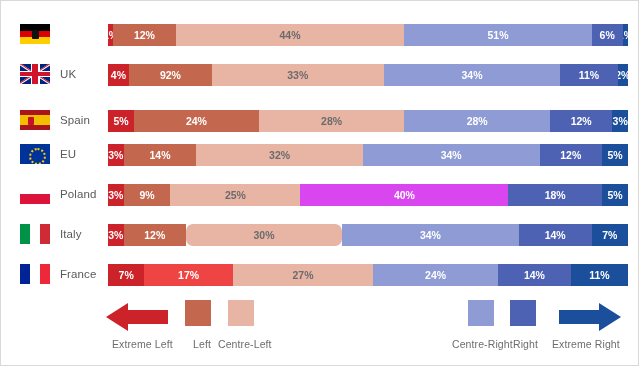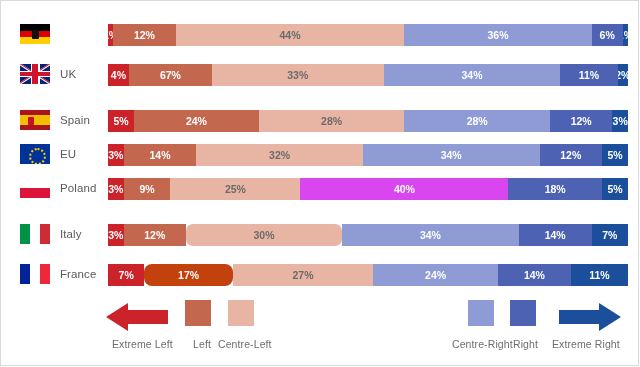--- a/index.html
+++ b/index.html
@@ -60,41 +60,41 @@
         <div class="flag">
           <div class="stripe" style="top:0;height:33.4%;background:#000"></div>
           <div class="stripe" style="top:33.4%;height:33.3%;background:#dd0000"></div>
           <div class="stripe" style="top:66.7%;height:33.3%;background:#ffce00"></div>
           <div style="position:absolute;left:50%;top:28%;width:7px;height:9px;margin-left:-3.5px;background:#111;border-radius:1px"></div>
         </div>
         <div class="bar">
           <div class="seg" style="flex: 1 0 0px; background: rgb(204, 34, 41);">1%</div>
           <div class="seg" style="flex: 12 0 0px; background: rgb(196, 103, 79);">12%</div>
           <div class="seg dark-text" style="flex: 44 0 0px; background: rgb(232, 180, 164);">44%</div>
-          <div class="seg" style="flex: 36 0 0px; background: rgb(142, 155, 212);">36%</div>
+          <div class="seg" style="flex: 36 0 0px; background: rgb(142, 155, 212);">51%</div>
           <div class="seg" style="flex: 6 0 0px; background: rgb(78, 98, 180);">6%</div>
           <div class="seg" style="flex: 1 0 0px; background: rgb(27, 78, 155);">1%</div>
         </div>
       </div>
       <div class="row" style="top: 55px;">
         <div class="flag">
           <div style="position:absolute;inset:0;background:#00247d"></div>
           <div style="position:absolute;left:-20%;top:45%;width:140%;height:10%;background:#fff;transform:rotate(33deg)"></div>
           <div style="position:absolute;left:-20%;top:45%;width:140%;height:10%;background:#fff;transform:rotate(-33deg)"></div>
           <div style="position:absolute;left:-20%;top:46.5%;width:140%;height:7%;background:#cf142b;transform:rotate(33deg)"></div>
           <div style="position:absolute;left:-20%;top:46.5%;width:140%;height:7%;background:#cf142b;transform:rotate(-33deg)"></div>
           <div class="stripe" style="top:35%;height:30%;background:#fff"></div>
           <div class="vstripe" style="left:35%;width:30%;background:#fff"></div>
           <div class="stripe" style="top:41%;height:18%;background:#cf142b"></div>
           <div class="vstripe" style="left:41%;width:18%;background:#cf142b"></div>
         </div>
         <div class="clabel">UK</div>
         <div class="bar">
           <div class="seg" style="flex: 4 0 0px; background: rgb(204, 34, 41);">4%</div>
-          <div class="seg" style="flex: 16 0 0px; background: rgb(196, 103, 79);">67%</div>
+          <div class="seg" style="flex: 16 0 0px; background: rgb(196, 103, 79);">92%</div>
           <div class="seg dark-text" style="flex: 33 0 0px; background: rgb(232, 180, 164);">33%</div>
           <div class="seg" style="flex: 34 0 0px; background: rgb(142, 155, 212);">34%</div>
           <div class="seg" style="flex: 11 0 0px; background: rgb(78, 98, 180);">11%</div>
           <div class="seg" style="flex: 2 0 0px; background: rgb(27, 78, 155);">2%</div>
         </div>
       </div>
       <div class="row" style="top: 101px;">
         <div class="flag">
           <div class="stripe" style="top:0;height:25%;background:#aa151b"></div>
           <div class="stripe" style="top:25%;height:50%;background:#f1bf00"></div>
@@ -119,21 +119,21 @@
         <div class="clabel">EU</div>
         <div class="bar">
           <div class="seg" style="flex: 3 0 0px; background: rgb(204, 34, 41);">3%</div>
           <div class="seg" style="flex: 14 0 0px; background: rgb(196, 103, 79);">14%</div>
           <div class="seg dark-text" style="flex: 32 0 0px; background: rgb(232, 180, 164);">32%</div>
           <div class="seg" style="flex: 34 0 0px; background: rgb(142, 155, 212);">34%</div>
           <div class="seg" style="flex: 12 0 0px; background: rgb(78, 98, 180);">12%</div>
           <div class="seg" style="flex: 5 0 0px; background: rgb(27, 78, 155);">5%</div>
         </div>
       </div>
-      <div class="row" style="top: 169px;">
+      <div class="row" style="top: 175px;">
         <div class="flag">
           <div class="stripe" style="top:0;height:50%;background:#fff"></div>
           <div class="stripe" style="top:50%;height:50%;background:#dc143c"></div>
         </div>
         <div class="clabel">Poland</div>
         <div class="bar">
           <div class="seg" style="flex: 3 0 0px; background: rgb(204, 34, 41);">3%</div>
           <div class="seg" style="flex: 9 0 0px; background: rgb(196, 103, 79);">9%</div>
           <div class="seg dark-text" style="flex: 25 0 0px; background: rgb(232, 180, 164);">25%</div>
           <div class="seg" style="flex: 40 0 0px; background: #d946ef;">40%</div>
@@ -159,21 +159,21 @@
       </div>
       <div class="row" style="top: 255px;">
         <div class="flag">
           <div class="vstripe" style="left:0;width:33.4%;background:#002395"></div>
           <div class="vstripe" style="left:33.4%;width:33.3%;background:#fff"></div>
           <div class="vstripe" style="left:66.7%;width:33.3%;background:#ed2939"></div>
         </div>
         <div class="clabel">France</div>
         <div class="bar">
           <div class="seg" style="flex: 7 0 0px; background: rgb(204, 34, 41);">7%</div>
-          <div class="seg" style="flex: 17 0 0px; background: #c2410c; border-radius: 8px;">17%</div>
+          <div class="seg" style="flex: 17 0 0px; background: #ef4444;">17%</div>
           <div class="seg dark-text" style="flex: 27 0 0px; background: rgb(232, 180, 164);">27%</div>
           <div class="seg" style="flex: 24 0 0px; background: rgb(142, 155, 212);">24%</div>
           <div class="seg" style="flex: 14 0 0px; background: rgb(78, 98, 180);">14%</div>
           <div class="seg" style="flex: 11 0 0px; background: rgb(27, 78, 155);">11%</div>
         </div>
       </div>
     </div>
   <div id="legend">
       <div class="lg-item" style="left: 106px;"><svg width="62" height="34" viewBox="0 0 62 34">
           <path d="M0 17 L22 3 L22 10 L62 10 L62 24 L22 24 L22 31 Z" fill="#cc2229"></path>

